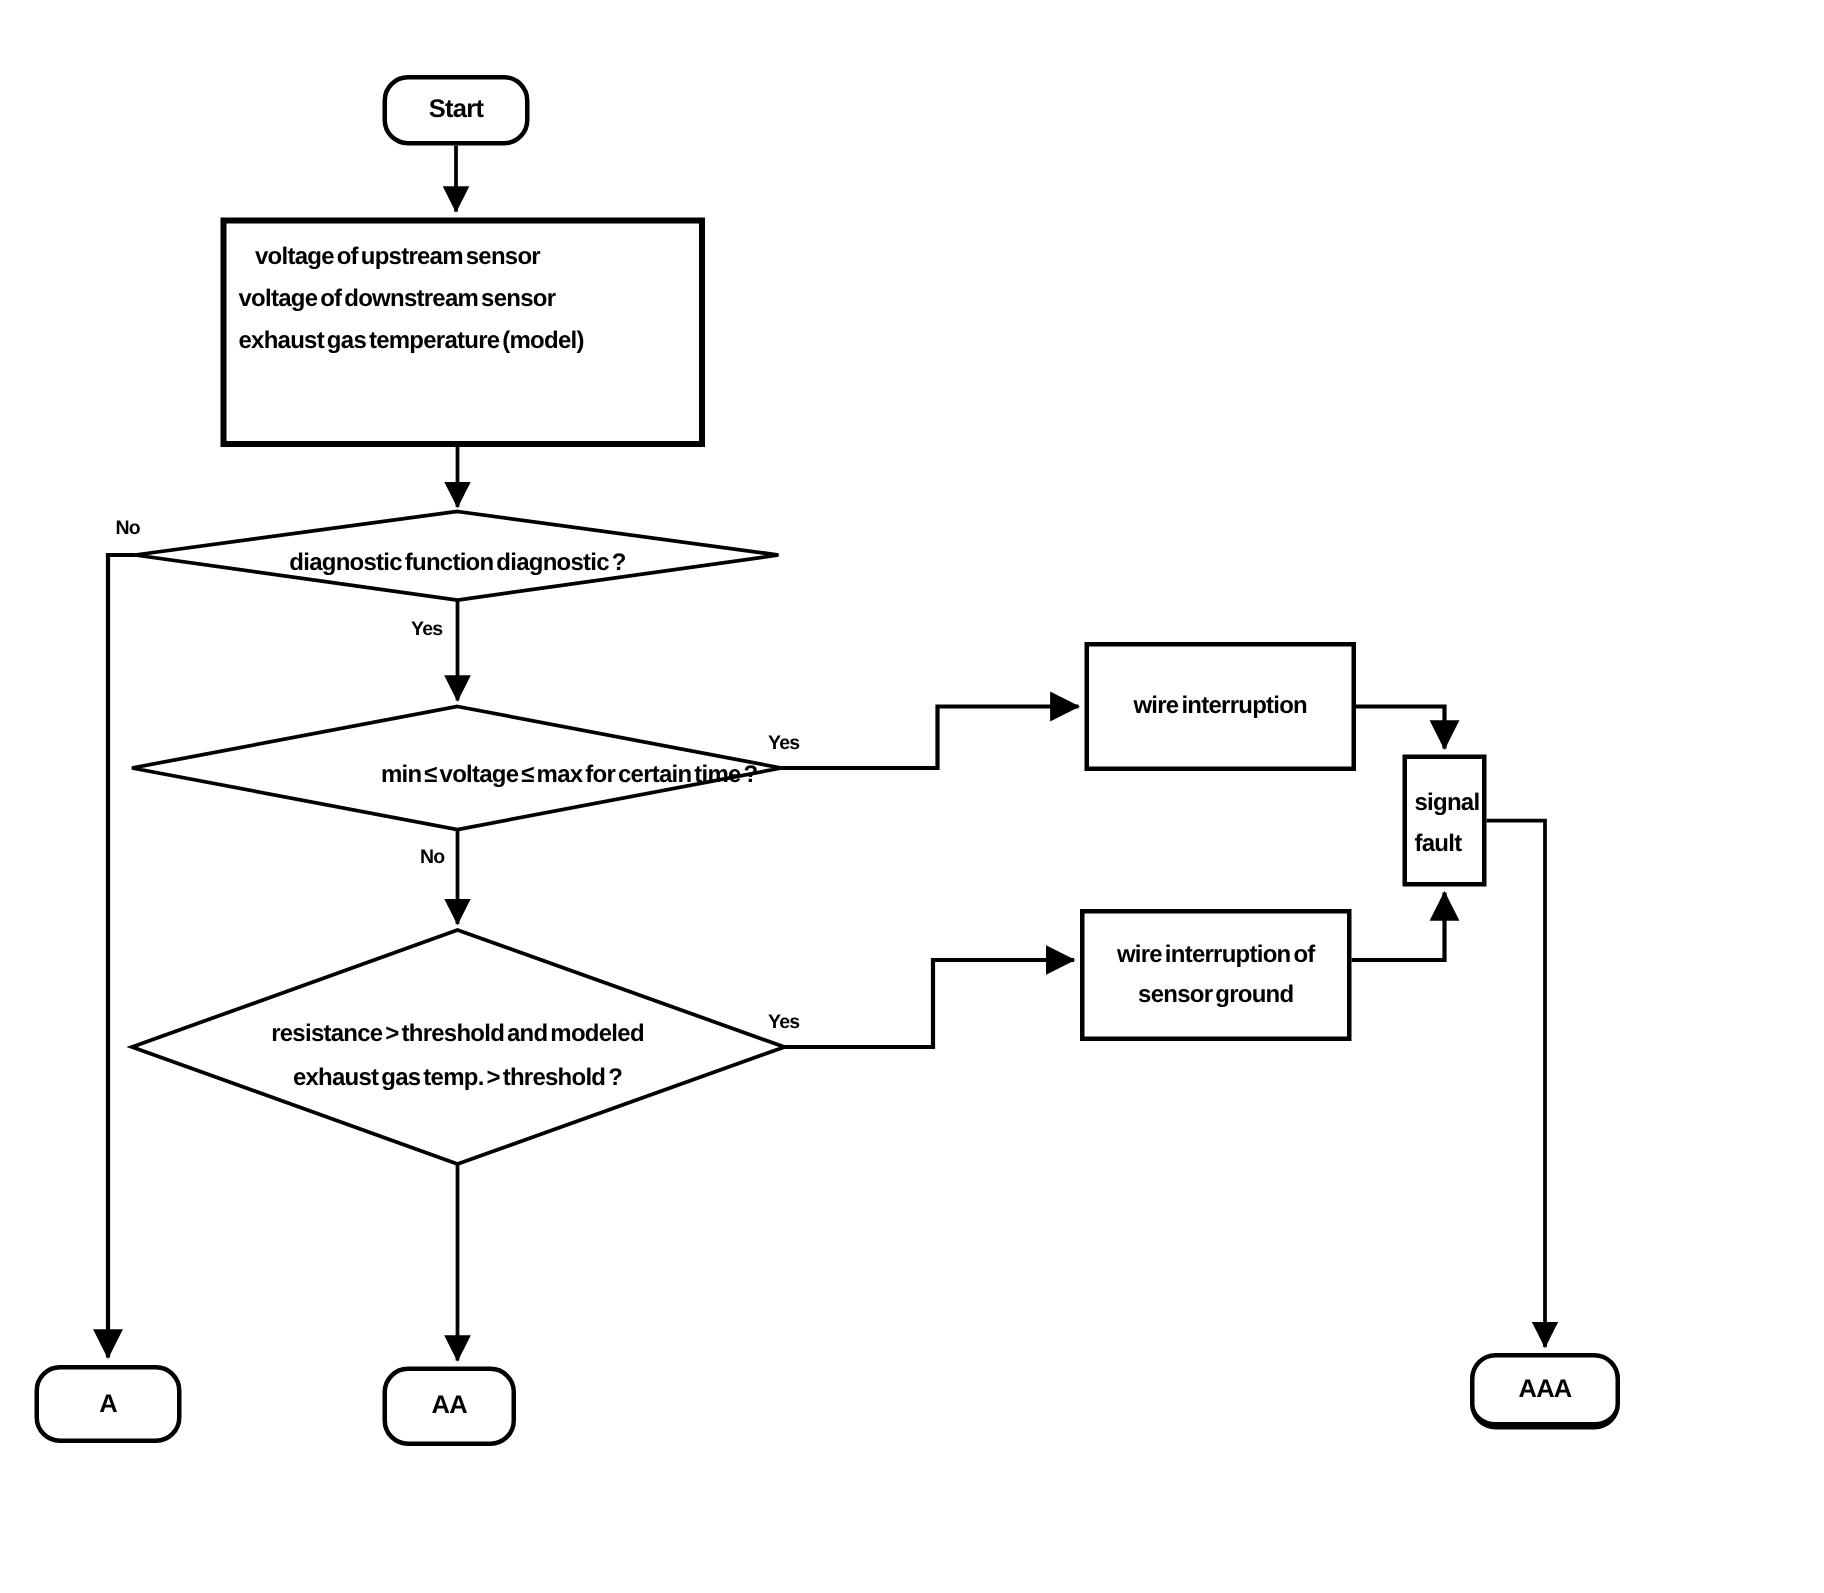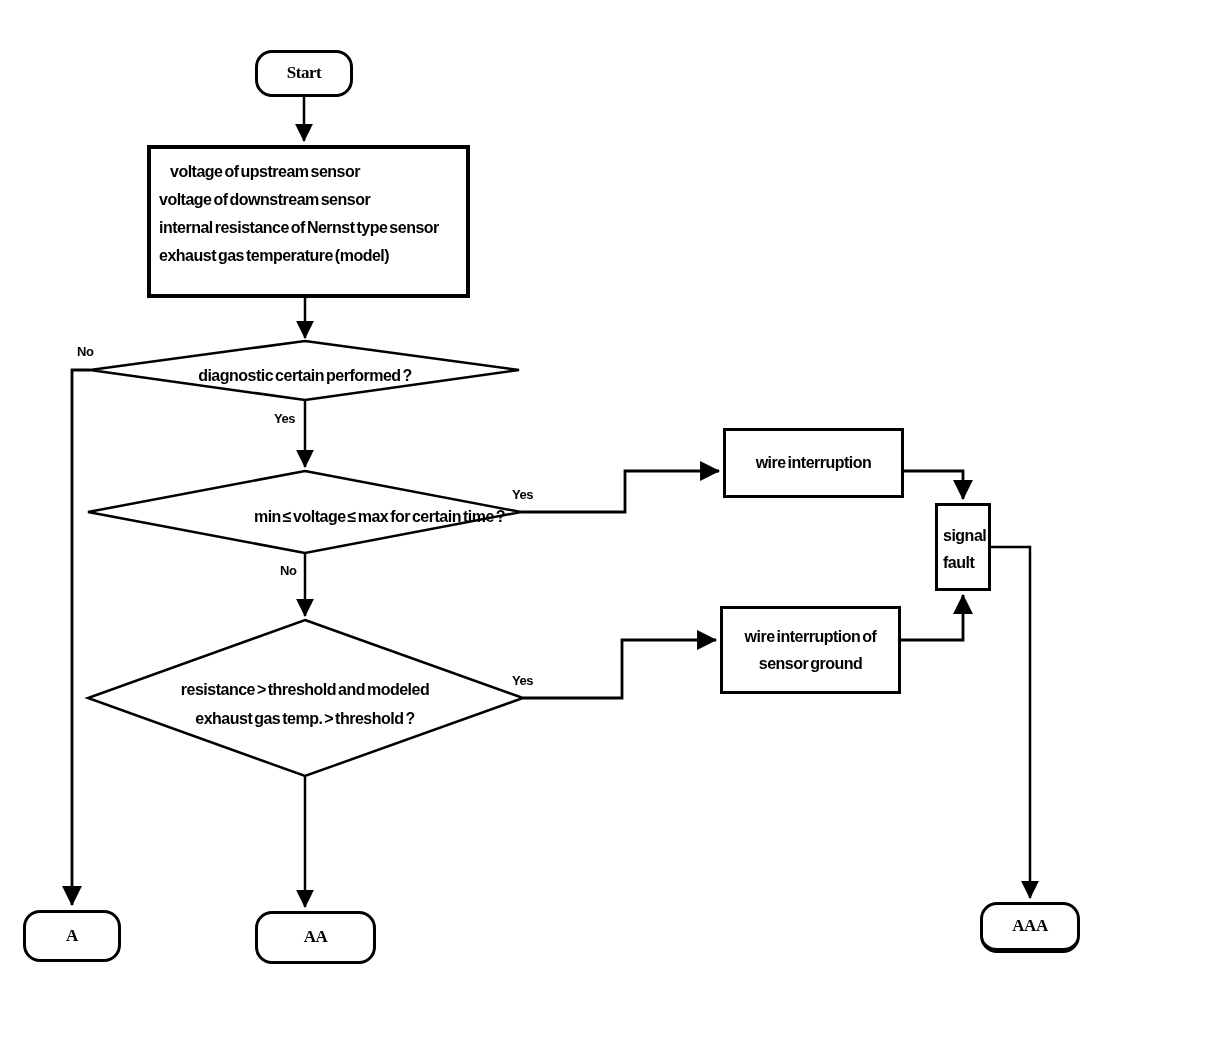--- a/index.html
+++ b/index.html
@@ -27,21 +27,20 @@
     word-spacing: -2px;
     font-size: 16px;
     line-height: 1.2;
   }
   .terminal {
     border-radius: 17px;
     display: flex;
     align-items: center;
     justify-content: center;
     font-size: 17px;
-    font-family: Liberation Serif, serif;
   }
   .process-center {
     display: flex;
     align-items: center;
     justify-content: center;
     text-align: center;
     flex-direction: column;
   }
   .read-box {
     border-width: 4px;
@@ -105,54 +104,53 @@
     <path d="M990 547 L1030 547 L1030 898" fill="none" stroke="#000" stroke-width="2.5" marker-end="url(#arr)"></path>
   </svg>
 
   <div class="node terminal" style="left:255px; top:50px; width:98px; height:47px;">
     <span>Start</span>
   </div>
 
   <div class="node read-box" style="left:147px; top:145px; width:323px; height:153px;">
     <div class="rline">voltage of upstream sensor</div>
     <div class="rline">voltage of downstream sensor</div>
-    <div class="rline">internal resistance of Nernst type sensor</div>
     <div class="rline">exhaust gas temperature (model)</div>
   </div>
 
-  <div class="diamond-text" style="left:105px; top:361px;">diagnostic certain performed ?</div>
+  <div class="diamond-text" style="left:105px; top:361px;">diagnostic function diagnostic ?</div>
   <div class="diamond-text" style="left:105px; top:502px;text-align:right;">min ≤ voltage ≤ max for certain time ?</div>
   <div class="diamond-text" style="left:105px; top:675px;">
     <div>resistance &gt; threshold and modeled</div>
     <div>exhaust gas temp. &gt; threshold ?</div>
   </div>
 
   <div class="edge-label" style="left:76px; top:344px;">No</div>
   <div class="edge-label" style="left:273px; top:411px;">Yes</div>
   <div class="edge-label" style="left:511px; top:487px;">Yes</div>
   <div class="edge-label" style="left:279px; top:563px;">No</div>
   <div class="edge-label" style="left:511px; top:673px;">Yes</div>
 
-  <div class="node process-center" style="left:723px; top:428px; width:181px; height:70px;">
+  <div class="node process-center" style="left:723px; top:428px; width:181px; height:86px;">
     <span>wire interruption</span>
   </div>
 
   <div class="node sf-box" style="left:935px; top:503px; width:56px; height:88px;">
     <div>signal</div>
     <div>fault</div>
   </div>
 
   <div class="node process-center" style="left:720px; top:595px; width:181px; height:88px; line-height:27px;margin-top:11px;">
     <div>wire interruption of</div>
     <div>sensor ground</div>
   </div>
 
   <div class="node terminal" style="left:23px; top:910px; width:98px; height:52px;">
     <span>A</span>
   </div>
-  <div class="node terminal" style="left:255px; top:911px; width:121px; height:53px;">
+  <div class="node terminal" style="left:255px; top:911px; width:89px; height:53px;">
     <span>AA</span>
   </div>
   <div class="node terminal aaa-thick-bottom" style="left:980px; top:902px; width:100px; height:51px;">
     <span>AAA</span>
   </div>
 
 </div>
 
 </body></html>

